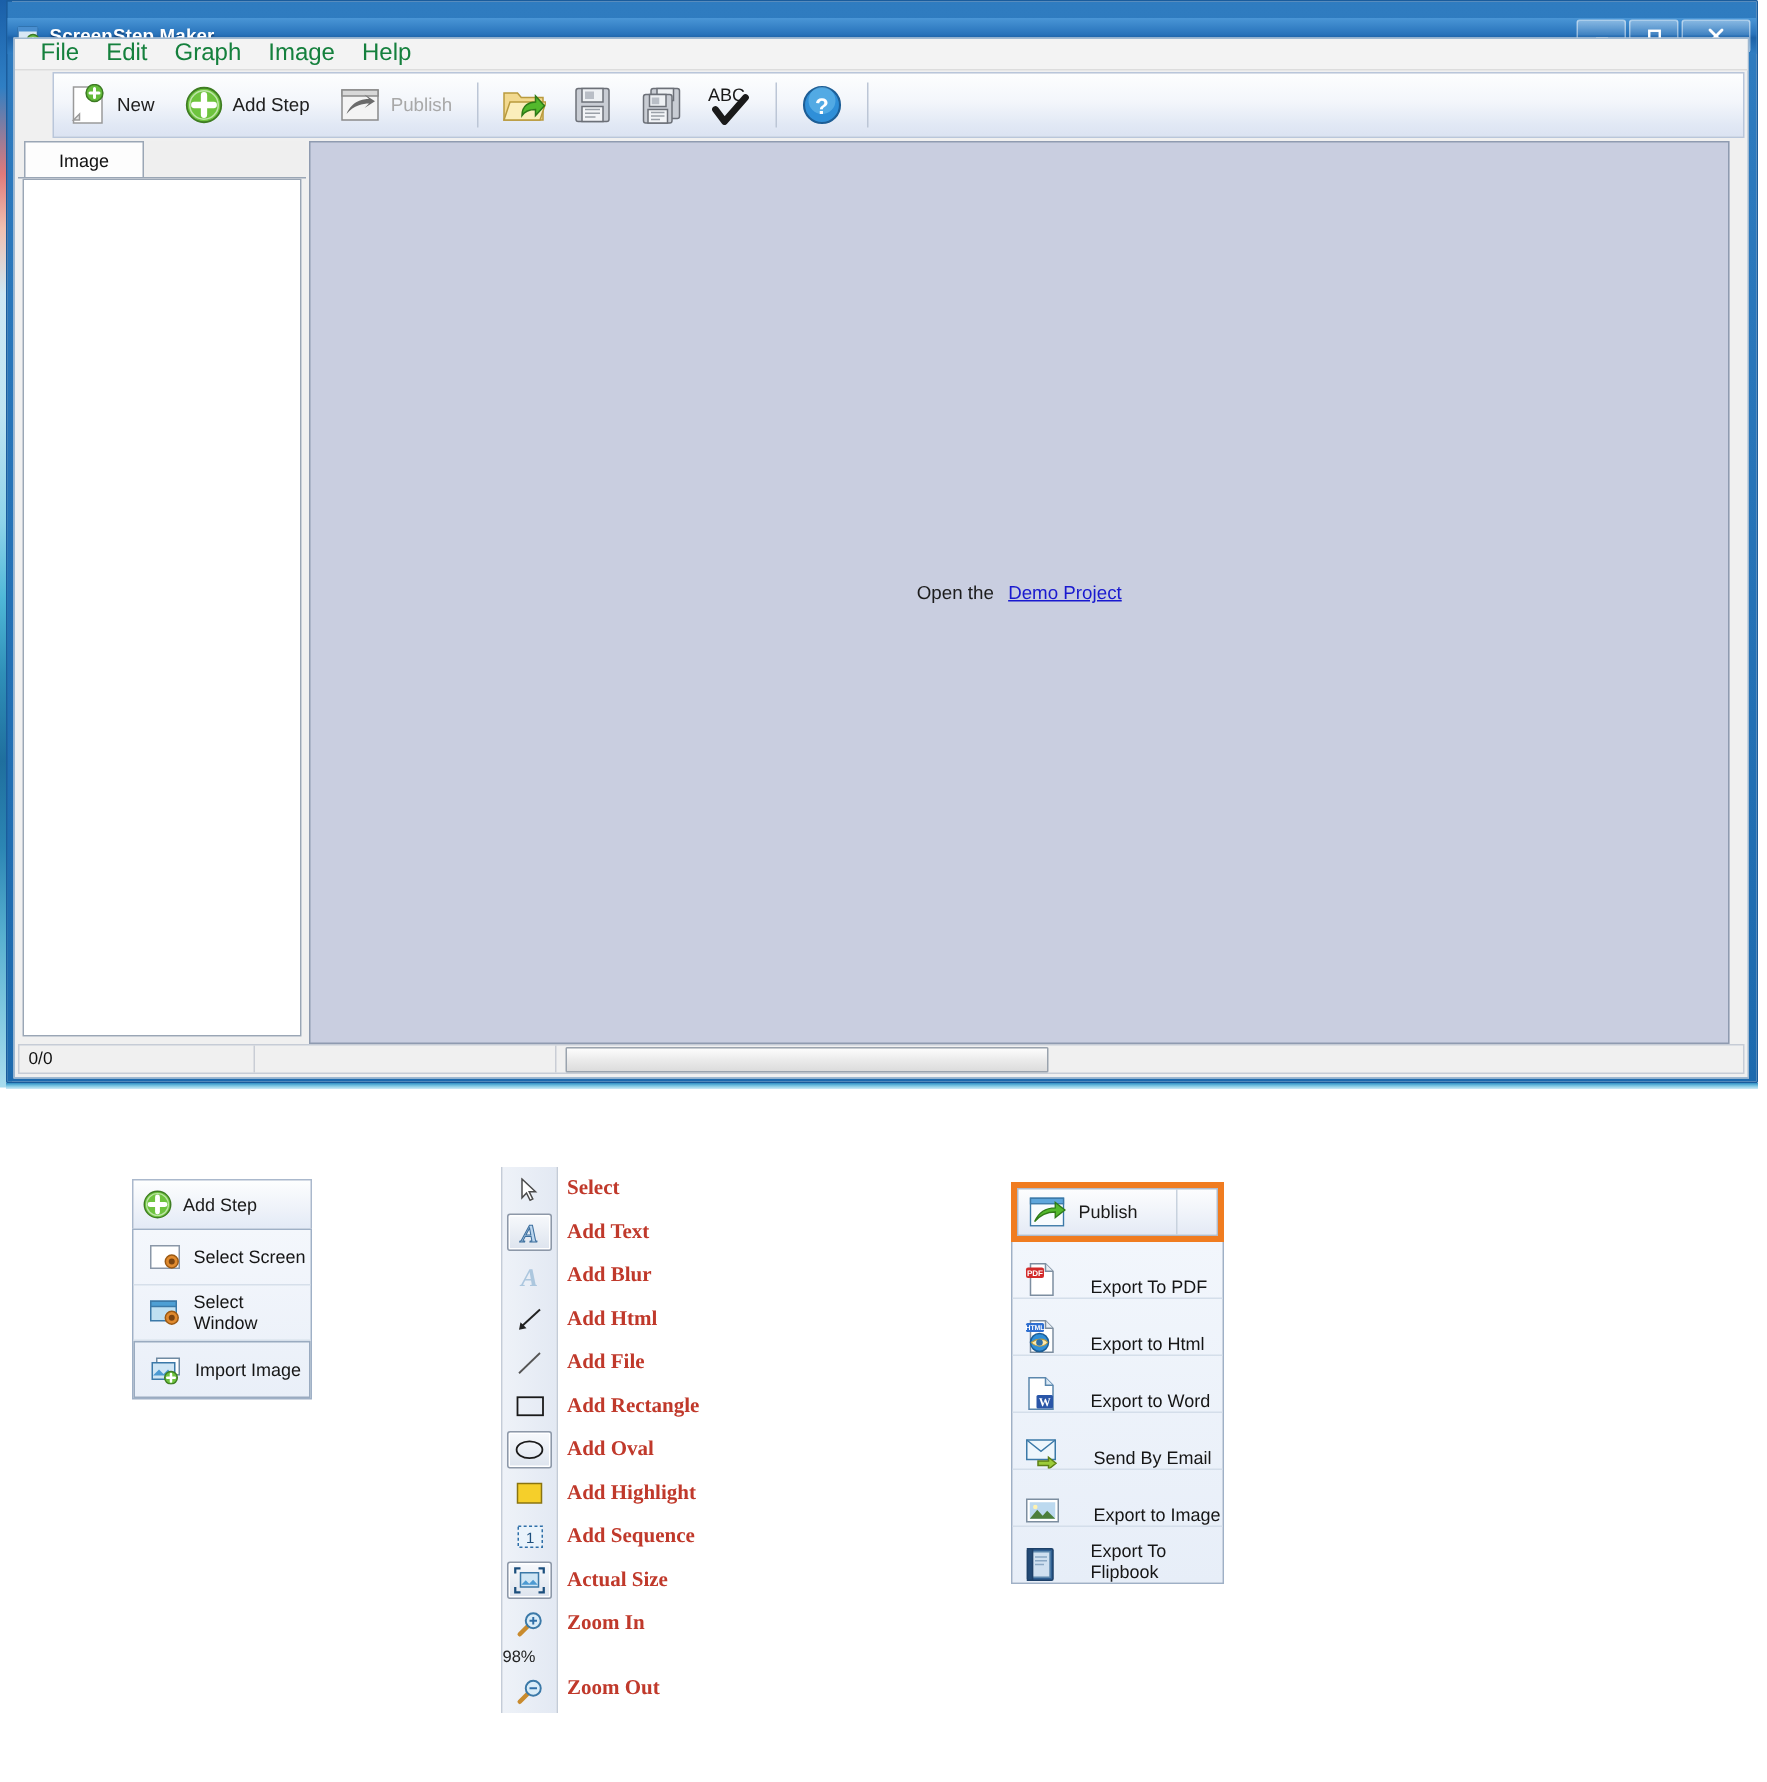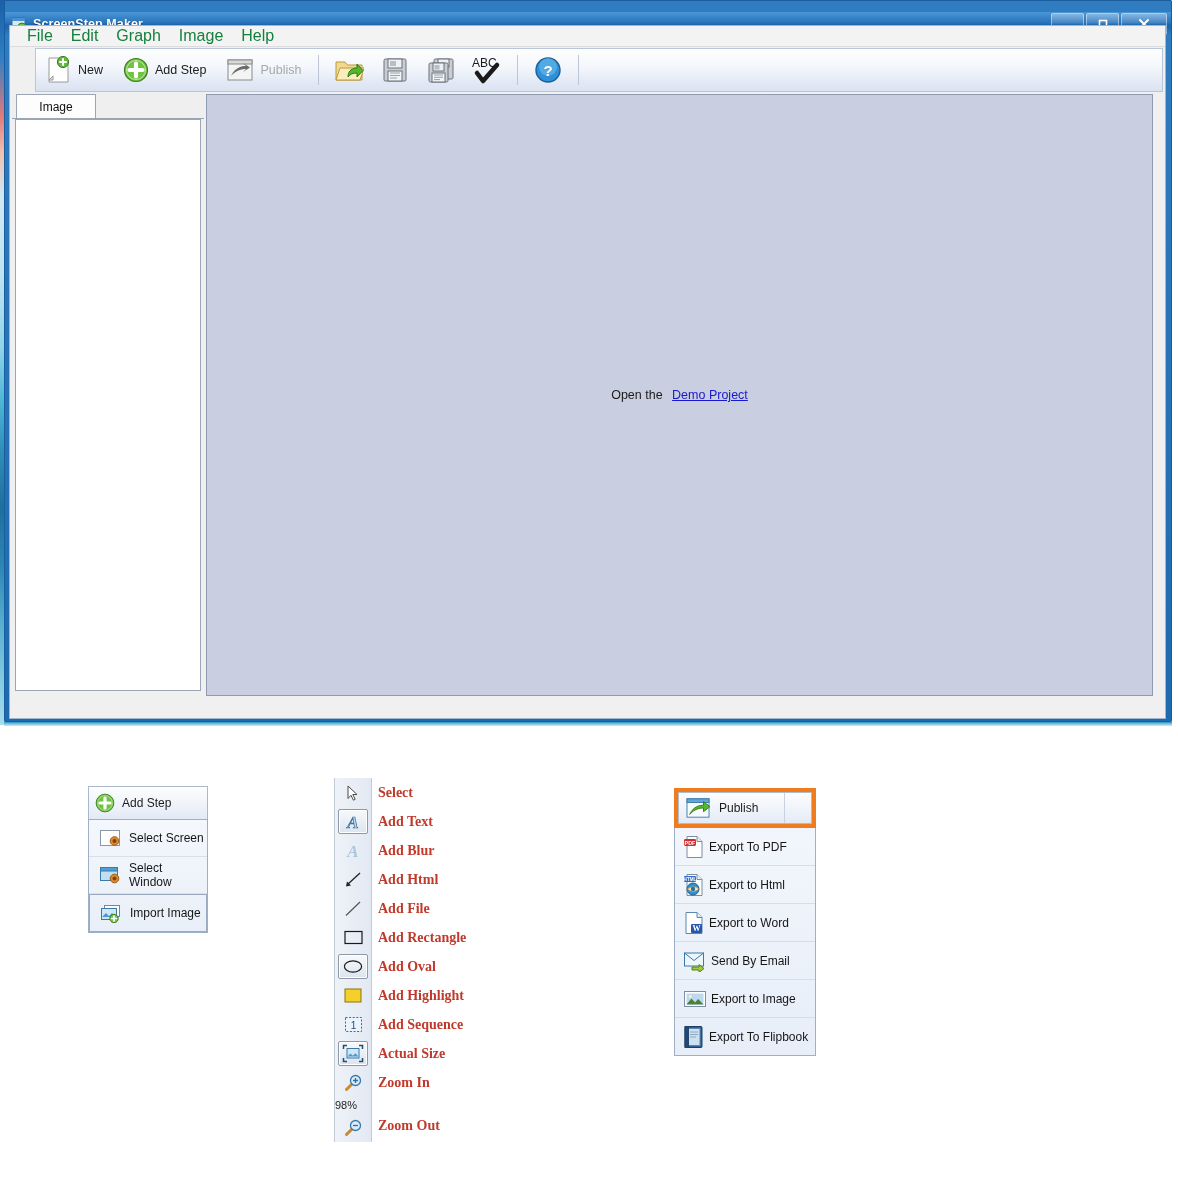--- a/index.html
+++ b/index.html
@@ -231,21 +231,21 @@
   }
   .publish-behind {
     position: absolute; left: 126px; top: 2px; width: 22px; height: 34px;
     z-index: -1;
   }
   .publish-list {
     background: linear-gradient(180deg,#f2f6fc 0%, #e7eef8 100%);
     border: 1px solid #9fb0c6; border-top: none;
   }
   .pub-row {
-    display: flex; align-items: center; gap: 4px;
+    display: flex; align-items: flex-end; gap: 22px;
     height: 37px; padding-left: 8px; font-size: 12px; color: #161616;
     border-bottom: 1px solid #d4deea;
   }
   .pub-row:last-child { border-bottom: none; }
 
   
   .ico { display: inline-block; flex: none; line-height: 0; }
 </style>
 </head>
 <body>
@@ -404,20 +404,25 @@
       <div class="thumb-list"></div>
     </div>
 
     <div class="canvas-pane">
       <div class="canvas-msg">
         <span>Open the</span>
         <span class="canvas-link">Demo Project</span>
       </div>
     </div>
 
+    <div class="statusbar">
+      <div class="status-cell">0/0</div>
+      <div class="status-gap"></div>
+      <div class="hscroll"></div>
+    </div>
 
   </div>
 </div>
 <div class="bottom-hairline"></div>
 
 <div class="callout addstep-callout">
   <div class="addstep-head">
     <span class="ico">
       <svg width="20" height="20" viewBox="0 0 26 26">
         <circle cx="13" cy="13" r="11.5" fill="#6ec43e" stroke="#3e7d22" stroke-width="1.2"></circle>

